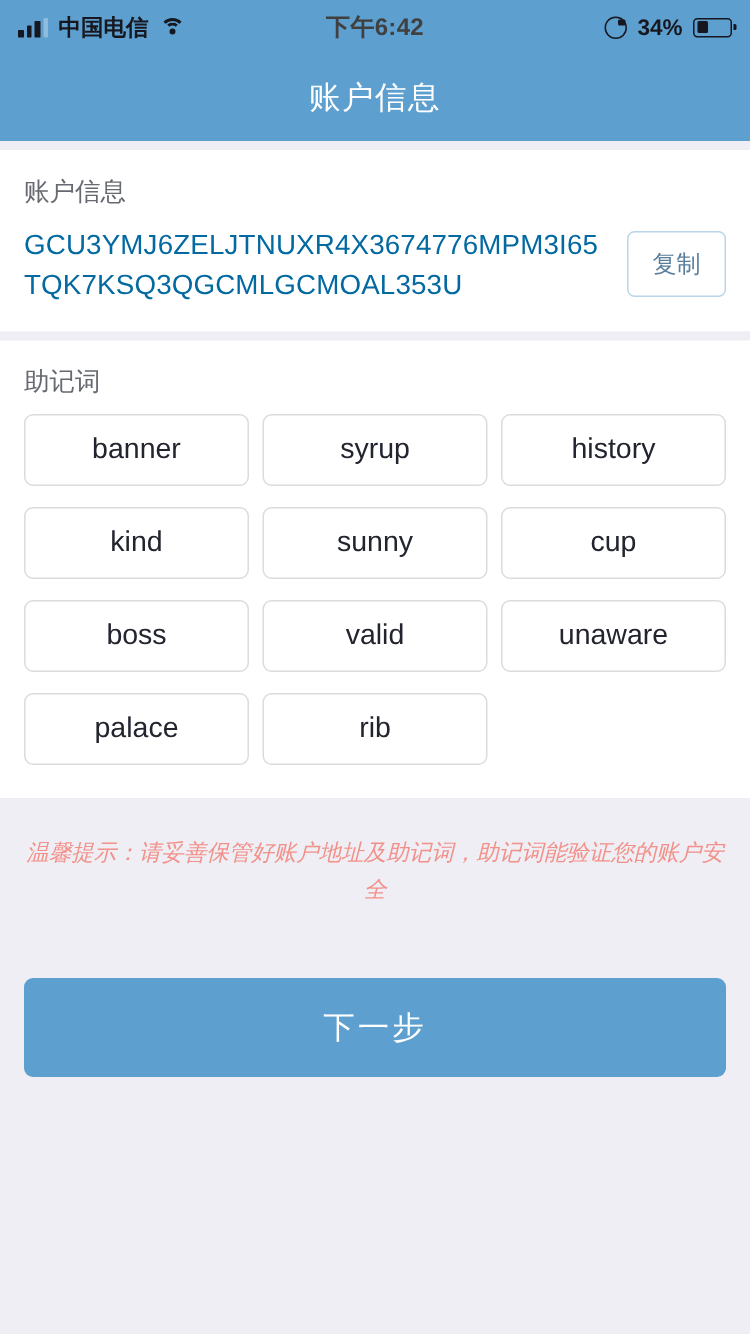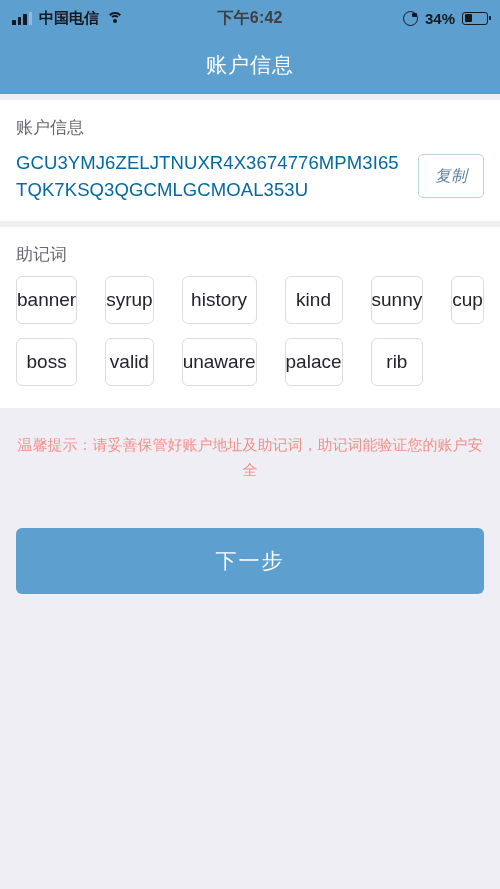--- a/index.html
+++ b/index.html
@@ -117,28 +117,27 @@
   .copy-btn {
     flex: 0 0 auto;
     width: 66px; height: 44px;
     border: 1px solid #b9d6e8;
     border-radius: 5px;
     background: #ffffff;
     color: #5a7f9c;
     font-size: 16px;
     display: flex; align-items: center; justify-content: center;
     cursor: pointer;
-    font-style: italic;
   }
 
   
   .chip-grid {
     display: grid;
-    grid-template-columns: repeat(6, 1fr);
-    gap: 14px 28px;
+    grid-template-columns: repeat(3, 1fr);
+    gap: 14px 9px;
     padding-bottom: 22px;
   }
   .chip {
     height: 48px;
     background: #ffffff;
     border: 1px solid #dcdcde;
     border-radius: 6px;
     display: flex;
     align-items: center;
     justify-content: center;
@@ -147,20 +146,21 @@
     cursor: pointer;
   }
 
   
   .warning {
     color: #f2918a;
     font-size: 15px;
     line-height: 25px;
     text-align: center;
     padding: 24px 14px 0 14px;
+    font-style: italic;
   }
 
   
   .next-wrap { padding: 46px 16px 0 16px; }
   .next-btn {
     height: 66px;
     background: #5d9fce;
     border-radius: 6px;
     color: #ffffff;
     font-size: 21px;

